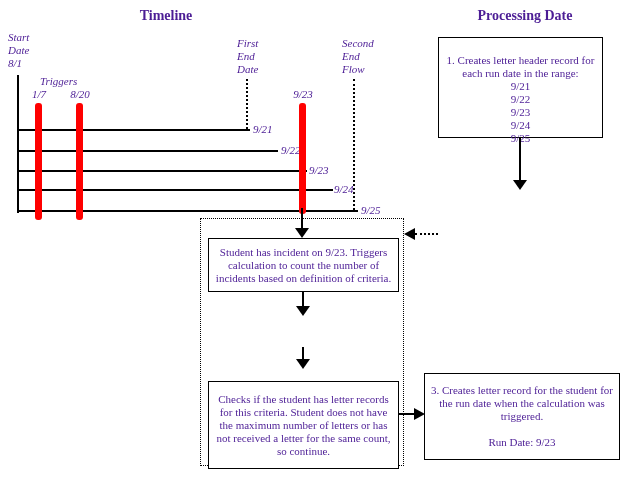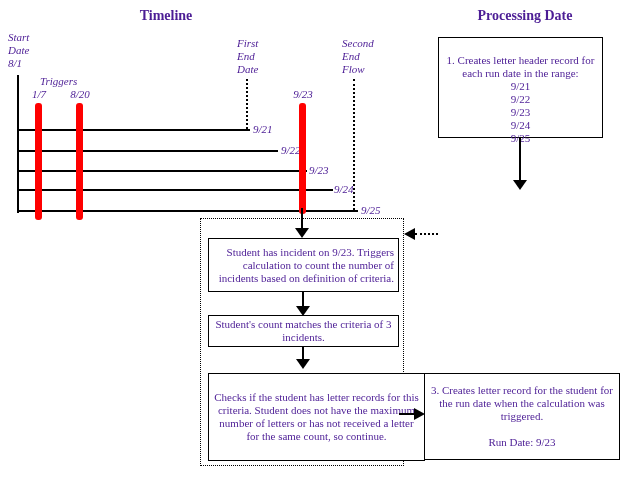--- a/index.html
+++ b/index.html
@@ -67,27 +67,26 @@
 
   <div class="abs red-bar" style="left: 35px; top: 103px; height: 117px; background: rgb(255, 0, 0);"></div>
   <div class="abs red-bar" style="left: 76px; top: 103px; height: 117px; background: rgb(255, 0, 0);"></div>
   <div class="abs red-bar" style="left: 299px; top: 103px; height: 111px; background: rgb(255, 0, 0);"></div>
 
   <div class="abs vline" style="left:301px;top:208px;height:21px;"></div>
   <div class="abs ah-down" style="left:295px;top:228px;"></div>
 
   <div class="abs dotted-frame" style="left:200px;top:218px;width:204px;height:248px;"></div>
 
-  <div class="abs box" style="left:208px;top:238px;width:191px;height:54px;border-width:1px;text-align:right;">Student has incident on 9/23. Triggers calculation to count the number of incidents based on definition of criteria.</div>
+  <div class="abs box" style="left:208px;top:238px;width:191px;height:54px;border-width:1px;">Student has incident on 9/23. Triggers calculation to count the number of incidents based on definition of criteria.</div>
   <div class="abs vline" style="left:302px;top:292px;height:16px;"></div>
   <div class="abs ah-down" style="left:296px;top:306px;"></div>
-  <div class="abs box" style="left:208px;top:315px;width:191px;height:32px;border-width:1px;">Student's count matches the criteria of 3 incidents.</div>
   <div class="abs vline" style="left:302px;top:347px;height:14px;"></div>
   <div class="abs ah-down" style="left:296px;top:359px;"></div>
-  <div class="abs box" style="left:208px;top:373px;width:217px;height:88px;border-width:1px;">Checks if the student has letter records for this criteria. Student does not have the maximum number of letters or has not received a letter for the same count, so continue.</div>
+  <div class="abs box" style="left:208px;top:381px;width:191px;height:88px;border-width:1px;">Checks if the student has letter records for this criteria. Student does not have the maximum number of letters or has not received a letter for the same count, so continue.</div>
 
   <div class="abs box" style="left:438px;top:37px;width:165px;height:101px;align-items:flex-start;padding-top:16px;">1. Creates letter header record for each run date in the range:
 9/21
 9/22
 9/23
 9/24
 9/25</div>
   <div class="abs vline" style="left:519px;top:138px;height:44px;"></div>
   <div class="abs ah-down" style="left:513px;top:180px;"></div>
   <div class="abs box" style="left:424px;top:373px;width:196px;height:87px;">3. Creates letter record for the student for the run date when the calculation was triggered.

